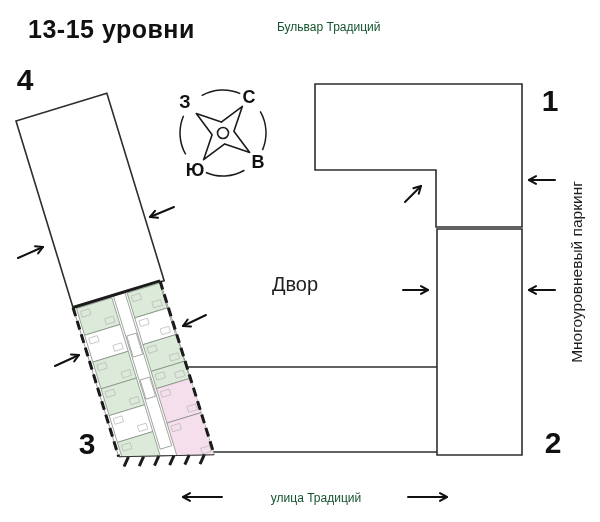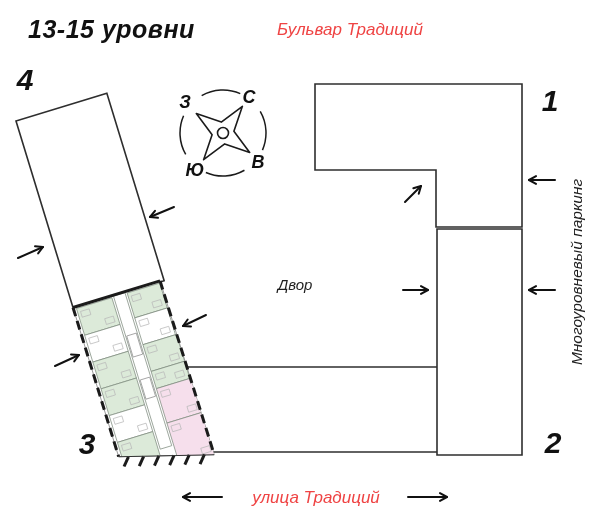--- a/index.html
+++ b/index.html
@@ -1,27 +1,27 @@
 <!DOCTYPE html>
 <html><head>
 <meta charset="utf-8">
 <style>
   html,body{margin:0;padding:0;background:#fff;}
   #stage{
     position:relative;width:600px;height:522px;background:#ffffff;overflow:hidden;
-    font-family:"Liberation Sans",sans-serif;color:#1a1a1a;font-style:italic;
+    font-family:"Liberation Sans",sans-serif;color:#1a1a1a;
   }
   #plan-svg{position:absolute;left:0;top:0;}
   .lbl{position:absolute;white-space:nowrap;}
   .title{font-size:25px;font-weight:700;letter-spacing:.5px;color:#111;}
-  .street{font-size:17px;color:#ef4444;}
+  .street{font-size:12px;color:#14532d;}
   .center{transform:translate(-50%,-50%);}
   .bnum{font-size:30px;font-weight:700;color:#111;transform:translate(-50%,-50%);}
   .cletter{font-size:18px;font-weight:700;color:#111;transform:translate(-50%,-50%);}
-  .courtyard{font-size:15px;color:#1f1f1f;transform:translate(-50%,-50%);}
+  .courtyard{font-size:20px;color:#1f1f1f;transform:translate(-50%,-50%);}
   .parking{font-size:15.5px;color:#1f1f1f;transform:translate(-50%,-50%) rotate(-90deg);}
 </style>
 </head>
 <body>
 
 <div id="stage">
 
   <svg id="plan-svg" width="600" height="522" viewBox="0 0 600 522">
     <defs>
       <clipPath id="planClip">

